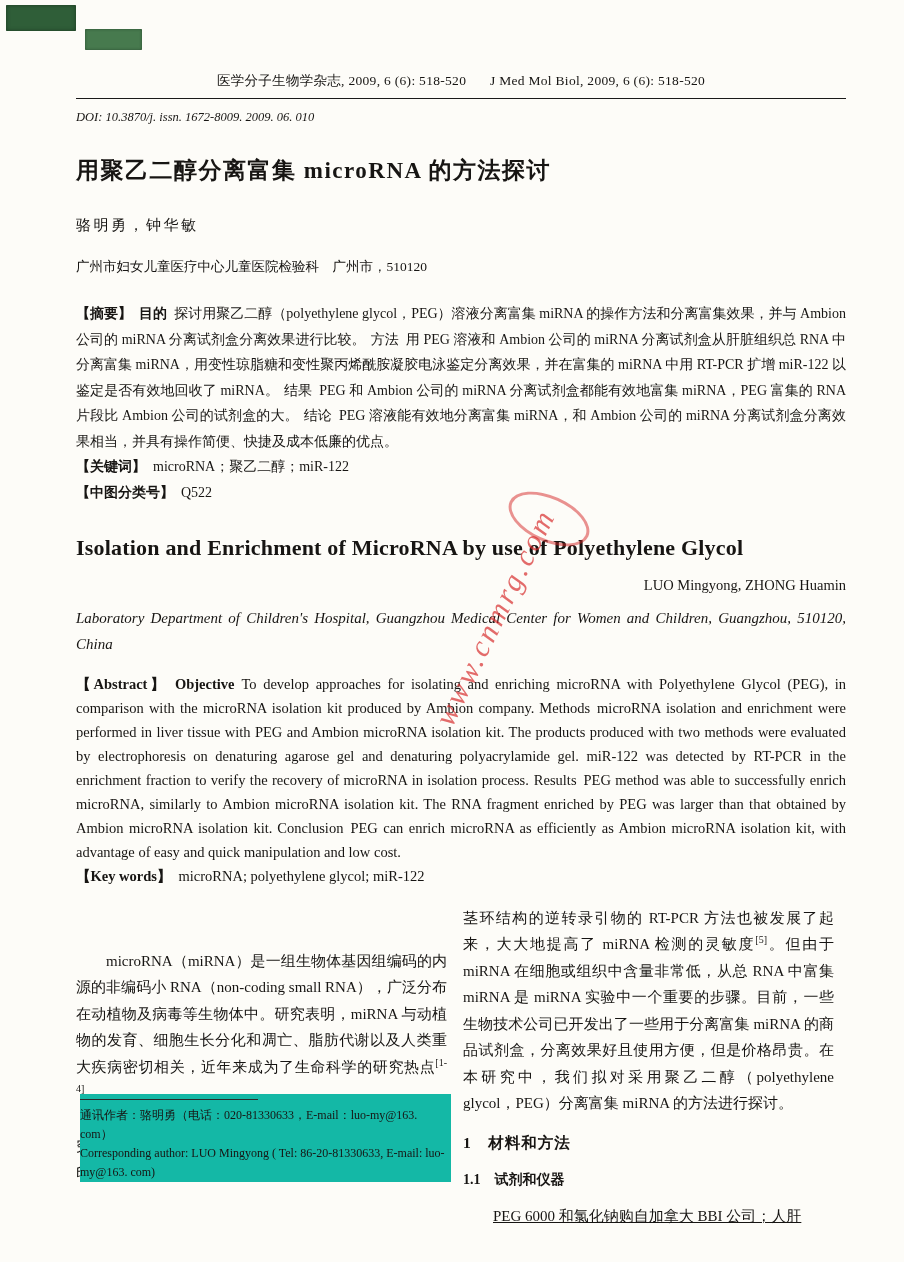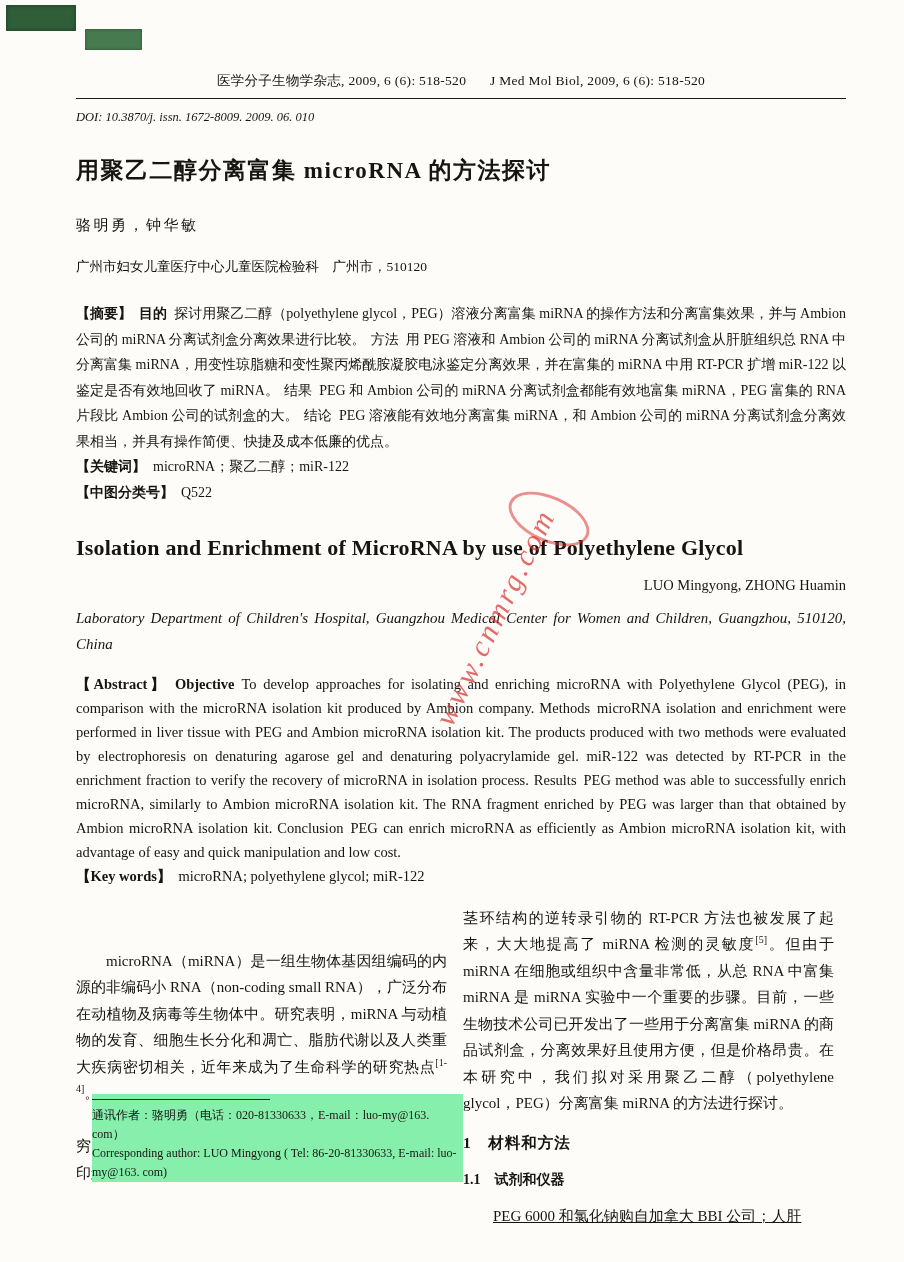--- a/index.html
+++ b/index.html
@@ -50,21 +50,21 @@
   .authors-en { margin-top: 16px; font-size: 14.5px; text-align: right; }
   .affil-en { margin-top: 11px; font-size: 15px; font-style: italic; line-height: 26px; text-align: justify; }
   .abstract-en { margin: 15px 0 0; font-size: 14.5px; line-height: 24px; text-align: justify; }
   .kw-en { margin: 0; font-size: 14.5px; line-height: 24px; }
   .columns { display: flex; gap: 16px; margin-top: 8px; height: 342px; overflow: hidden; align-items: center; }
   .col { width: 371px; font-size: 15px; line-height: 26.5px; text-align: justify; }
   .col p { margin: 0; }
   .indent { text-indent: 2em; }
   .col-left { position: relative; }
   sup { font-size: 10px; line-height: 0; }
-  .footnote { position: absolute; left: 16px; bottom: 4px; width: 100%; background: #86efac; padding-top: 5px; }
+  .footnote { position: absolute; left: 4px; bottom: 4px; width: 100%; background: #14b8a6; padding-top: 5px; }
   .fn-rule { border: none; border-top: 1.2px solid #2a2a2a; width: 178px; margin: 0 0 6px; }
   .footnote p { font-size: 12px; line-height: 19px; margin: 0; text-align: left; }
   .sec1 { margin: 13px 0 0; font-size: 15.5px; font-weight: 700; letter-spacing: 1px; }
   .sec11 { margin: 11px 0 0; font-size: 14px; font-weight: 700; }
   .right-para2 { margin-top: 9px !important; text-decoration: underline; }
 </style>
 </head>
 <body>
 
 <div class="page">

